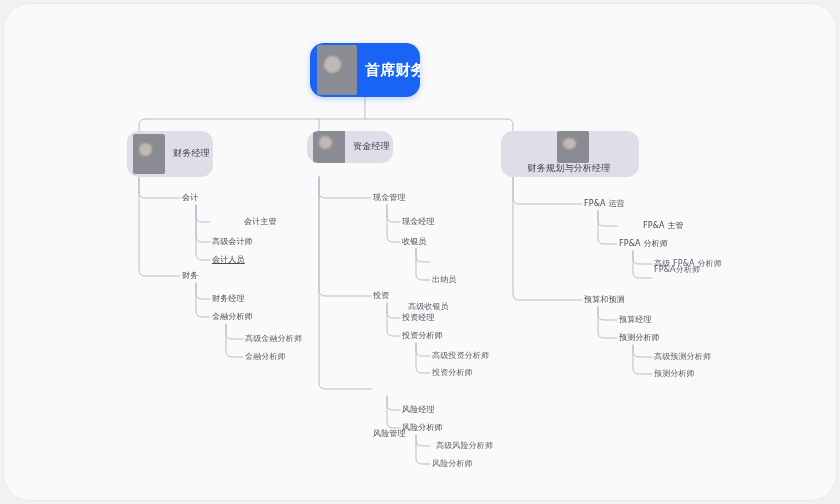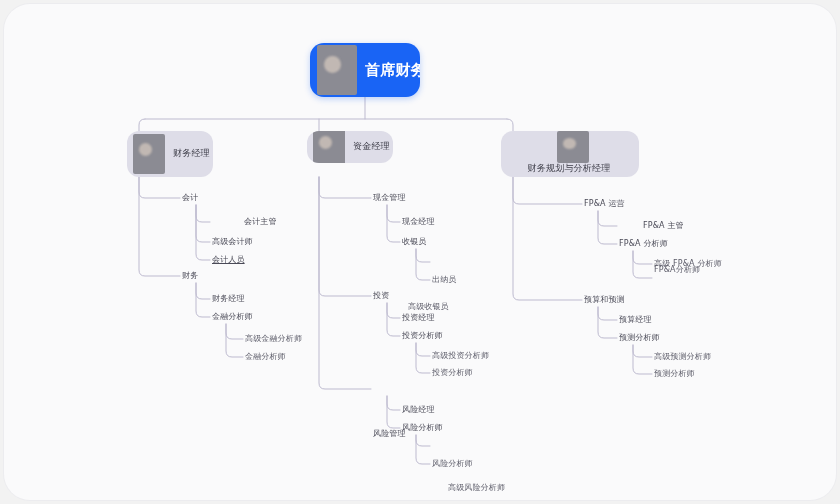--- a/index.html
+++ b/index.html
@@ -208,21 +208,21 @@
           <div class="tnode dim" style="left: 404px; top: 254px; margin-top: 45px;">高级收银员</div>
           <div class="tnode dim" style="left: 428px; top: 272px;">出纳员</div>
           <div class="tnode" style="left: 369px; top: 288px;">投资</div>
           <div class="tnode" style="left: 398px; top: 310px;">投资经理</div>
           <div class="tnode" style="left: 398px; top: 328px;">投资分析师</div>
           <div class="tnode dim" style="left: 428px; top: 348px;">高级投资分析师</div>
           <div class="tnode dim" style="left: 428px; top: 365px;">投资分析师</div>
           <div class="tnode" style="left: 369px; top: 381px; margin-top: 45px;">风险管理</div>
           <div class="tnode" style="left: 398px; top: 402px;">风险经理</div>
           <div class="tnode" style="left: 398px; top: 420px;">风险分析师</div>
-          <div class="tnode dim" style="left: 444px; top: 438px; margin-top: 42px;">高级风险分析师</div>
+          <div class="tnode dim" style="left: 432px; top: 438px;">高级风险分析师</div>
           <div class="tnode dim" style="left: 428px; top: 456px;">风险分析师</div>
           <div class="tnode" style="left: 580px; top: 196px;">FP&amp;A 运营</div>
           <div class="tnode" style="left: 615px; top: 218px; padding-left: 24px;">FP&amp;A 主管</div>
           <div class="tnode" style="left: 615px; top: 236px;">FP&amp;A 分析师</div>
           <div class="tnode dim" style="left: 650px; top: 256px;">高级 FP&amp;A 分析师</div>
           <div class="tnode dim" style="left: 650px; top: 262px;">FP&amp;A分析师</div>
           <div class="tnode" style="left: 580px; top: 292px;">预算和预测</div>
           <div class="tnode" style="left: 615px; top: 312px;">预算经理</div>
           <div class="tnode" style="left: 615px; top: 330px;">预测分析师</div>
           <div class="tnode dim" style="left: 650px; top: 349px;">高级预测分析师</div>

